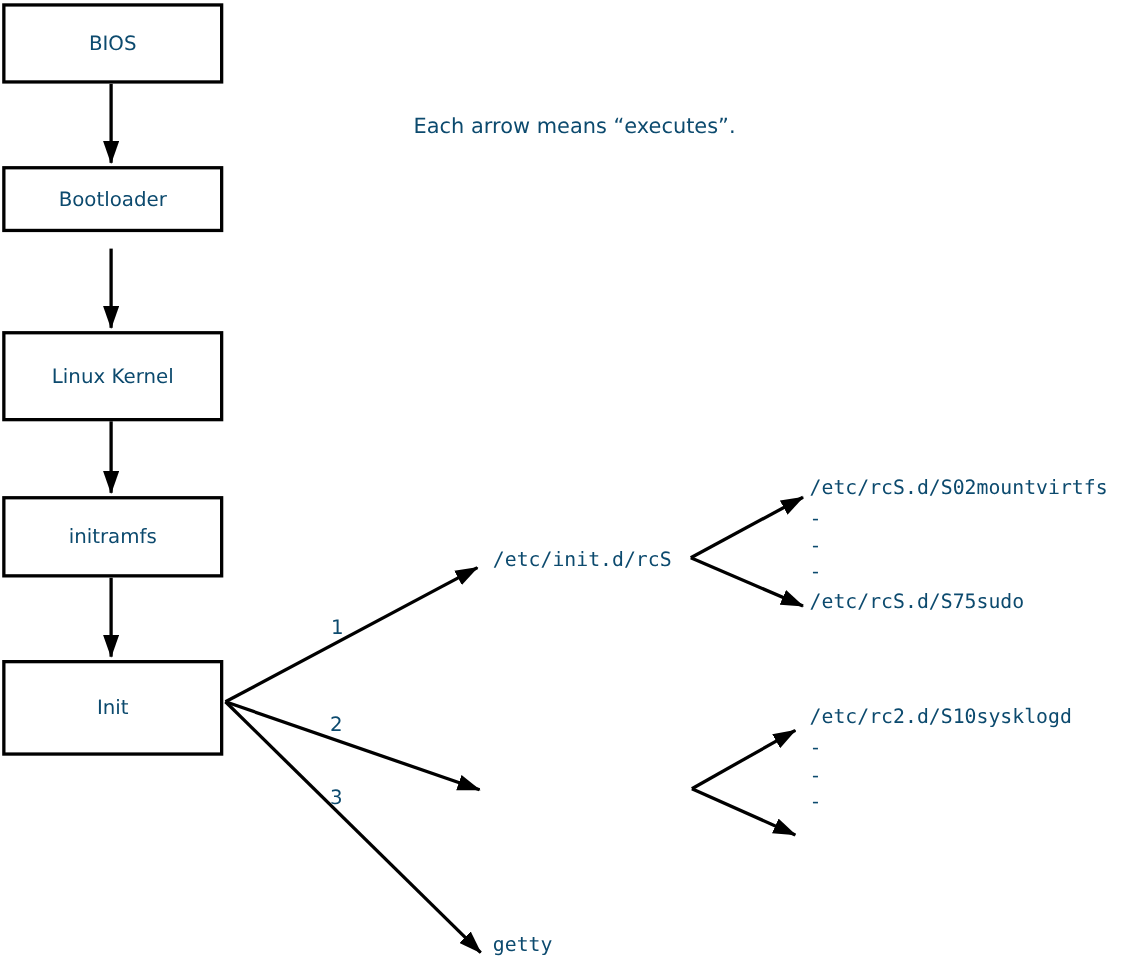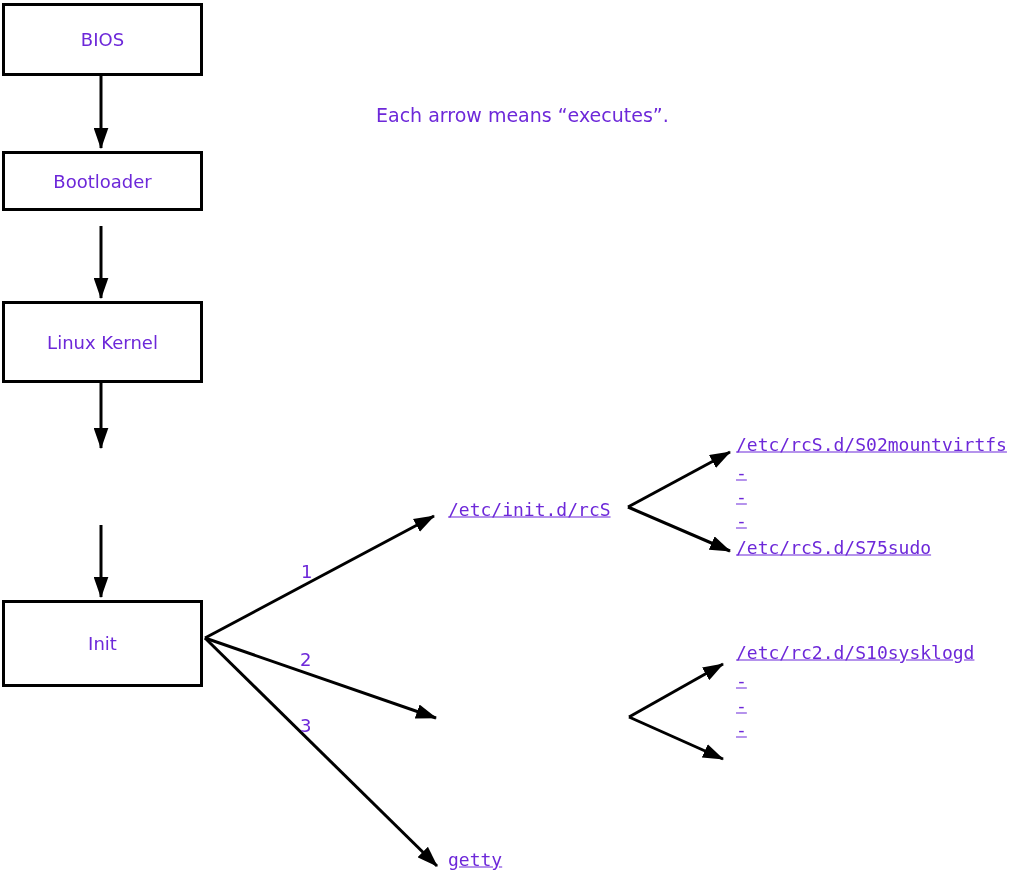--- a/index.html
+++ b/index.html
@@ -3,21 +3,21 @@
 <meta charset="utf-8">
 <style>
   html, body { margin: 0; padding: 0; background: #ffffff; }
   .canvas {
     position: relative;
     width: 1024px;
     height: 875px;
     background: #ffffff;
     overflow: hidden;
     font-family: "DejaVu Sans", sans-serif;
-    color: #6d28d9;
+    color: #0c4a6e;
   }
   .arrow-layer {
     position: absolute;
     left: 0; top: 0;
     width: 1024px; height: 875px;
   }
   .box {
     position: absolute;
     left: 2px;
     width: 201px;
@@ -45,21 +45,20 @@
     font-size: 18px;
     font-family: "DejaVu Sans", sans-serif;
     transform: translateY(-50%);
   }
   .mono-label {
     position: absolute;
     font-family: "DejaVu Sans Mono", "Liberation Mono", monospace;
     font-size: 18px;
     white-space: nowrap;
     transform: translateY(-50%);
-    text-decoration: underline;
   }
 </style>
 </head>
 <body>
 
 <div class="canvas">
 
   <svg class="arrow-layer" viewBox="0 0 1024 875" xmlns="http://www.w3.org/2000/svg">
     <defs>
       <marker id="ah" viewBox="0 0 10 7" refX="9.5" refY="3.5" markerWidth="7" markerHeight="5" orient="auto">
@@ -85,20 +84,23 @@
 
   <div class="box" style="top:3px;height:73px">
     <span>BIOS</span>
   </div>
   <div class="box" style="top:151px;height:60px">
     <span>Bootloader</span>
   </div>
   <div class="box" style="top:301px;height:82px">
     <span>Linux Kernel</span>
   </div>
+  <div class="box" style="top:451px;height:74px">
+    <span>initramfs</span>
+  </div>
   <div class="box" style="top:600px;height:87px">
     <span>Init</span>
   </div>
 
   <span class="note">Each arrow means “executes”.</span>
 
   <span class="branch-num" style="left:301px;top:571px">1</span>
   <span class="branch-num" style="left:300px;top:659px">2</span>
   <span class="branch-num" style="left:300px;top:725px">3</span>
 

